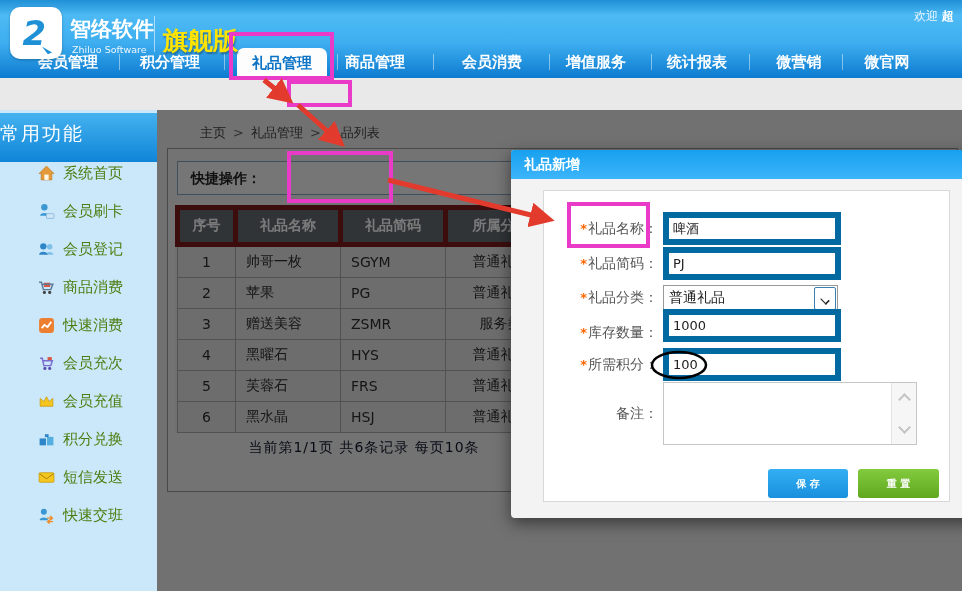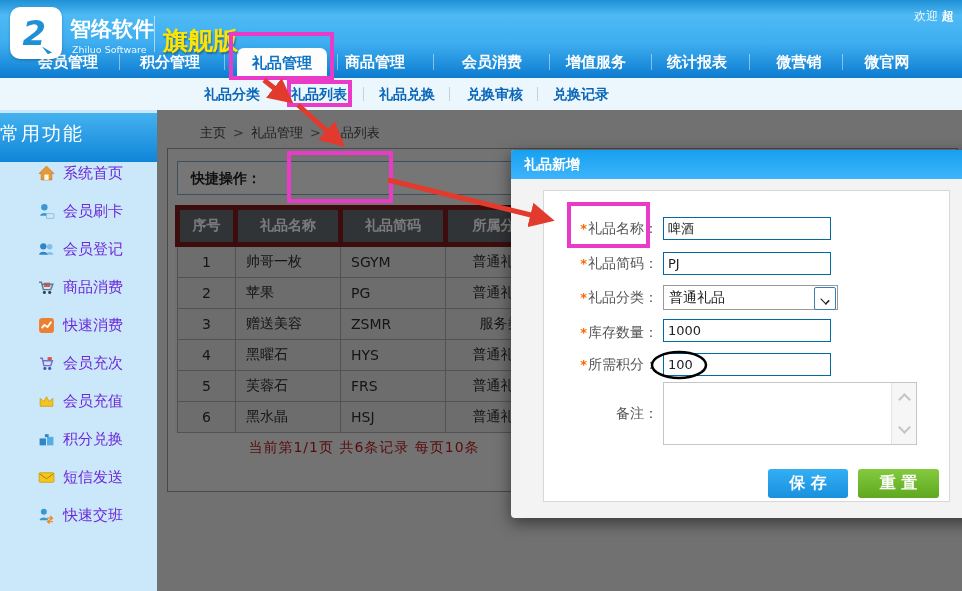--- a/index.html
+++ b/index.html
@@ -29,67 +29,67 @@
     color:#0a66b8;font-size:14px;font-weight:bold;white-space:nowrap;cursor:pointer;}
   .subnav-div{position:absolute;top:9px;width:1px;height:14px;background:#b9d4e8;}
 
   
   #sidebar{position:absolute;left:0;top:110px;width:157px;height:481px;background:#cbe8fa;}
   #sidebar-title{position:absolute;left:0;top:3px;width:157px;height:49px;
     background:linear-gradient(180deg,#45b2ef,#0f85d8);color:#fff;font-size:19px;
     text-align:left;line-height:40px;letter-spacing:2px;}
   .side-item{position:absolute;left:38px;height:24px;display:flex;align-items:center;gap:8px;cursor:pointer;}
   .side-item svg{flex:0 0 auto;}
-  .side-label{color:#6d28d9;font-size:15px;white-space:nowrap;text-align:center;}
+  .side-label{color:#4d7c0f;font-size:15px;white-space:nowrap;text-align:center;}
 
   
   #content{position:absolute;left:157px;top:110px;width:805px;height:481px;background:#ececec;}
   #breadcrumb{position:absolute;left:43px;top:14px;font-size:13px;color:#444;}
   #breadcrumb .sep{margin:0 7px;color:#666;}
   #panel{position:absolute;left:10px;top:38px;width:789px;height:342px;background:#f1f1f1;border:1px solid #9a9a9a;}
   #quickbar{position:absolute;left:9px;top:12px;width:766px;height:32px;border:1px solid #86a5c0;background:#f7f7f7;}
   #quickbar-label{position:absolute;left:13px;top:0;line-height:32px;font-size:14px;font-weight:bold;color:#222;}
   #add-gift-btn{position:absolute;left:116px;top:3px;width:93px;height:26px;border:1px solid #4d4d4d;
     background:linear-gradient(#f9f9f9,#e6e6e6);font-size:13px;font-weight:bold;color:#222;
     letter-spacing:3px;text-align:center;line-height:24px;cursor:pointer;
     font-family:"DejaVu Sans","Liberation Sans",sans-serif;}
   #gift-table{position:absolute;left:7px;top:56px;border-collapse:collapse;table-layout:fixed;width:378px;background:#e9e9e9;}
   #gift-table th{background:#676d74;color:#fff;font-size:14px;font-weight:bold;height:30px;border:5px solid #7f1d1d;}
   #gift-table td{background:#e4e4e4;color:#2e2e2e;font-size:14px;height:30px;border:1px solid #ababab;padding:0 0 0 10px;}
   #gift-table td.c{text-align:center;padding:0;}
-  #pagination{position:absolute;left:7px;top:290px;width:378px;text-align:center;font-size:14px;color:#b91c1c;letter-spacing:1px;}
+  #pagination{position:absolute;left:7px;top:290px;width:378px;text-align:center;font-size:14px;color:#0f172a;letter-spacing:1px;}
 
   
   #dim-overlay{position:absolute;left:157px;top:110px;width:805px;height:481px;background:rgba(0,0,0,.52);z-index:40;}
 
   
   #modal{position:absolute;left:511px;top:150px;width:533px;height:368px;background:#f3f3f3;z-index:50;
     border-radius:3px 3px 4px 4px;box-shadow:0 5px 16px rgba(0,0,0,.5);}
   #modal-title{height:29px;background:linear-gradient(180deg,#17a0ef,#3db5fb);border-radius:3px 3px 0 0;
     color:#fff;font-size:14px;font-weight:bold;line-height:29px;padding-left:13px;}
   #modal-panel{position:absolute;left:32px;top:40px;width:405px;height:310px;background:#fff;border:1px solid #d8d8d8;}
   .m-row{position:absolute;left:0;width:400px;height:25px;display:flex;align-items:center;}
   .m-label{width:114px;text-align:right;font-size:14px;color:#555;white-space:nowrap;}
   .m-star{color:#f60;font-size:13px;margin-right:1px;}
-  .m-input{margin-left:5px;width:158px;height:19px;border:1px solid #0369a1;font-size:13px;padding:1px 4px;
+  .m-input{margin-left:5px;width:158px;height:19px;border:6px solid #0369a1;font-size:13px;padding:1px 4px;
     color:#222;font-family:"DejaVu Sans","Liberation Sans",sans-serif;}
   .m-select{margin-left:5px;width:168px;height:23px;border:1px solid #999;background:#fff;position:relative;
     font-size:14px;color:#222;line-height:23px;padding-left:5px;cursor:pointer;}
   .m-select .arrow-box{position:absolute;right:1px;top:1px;width:20px;height:21px;background:#fff;
     border:1px solid #3c7fb1;border-radius:2px;}
   .m-select .arrow-box:after{content:"";position:absolute;left:5px;top:7px;width:8px;height:8px;
     border-right:2px solid #222;border-bottom:2px solid #222;transform:rotate(45deg) scale(.8,.55);}
   #m-textarea-wrap{margin-left:5px;position:relative;width:252px;height:61px;border:1px solid #c6c6c6;background:#fff;}
   #m-textarea{width:224px;height:57px;border:0;resize:none;outline:none;font-size:13px;padding:2px 4px;
     font-family:"DejaVu Sans","Liberation Sans",sans-serif;}
   #m-scrollcol{position:absolute;right:0;top:0;width:24px;height:61px;background:#f6f6f6;border-left:1px solid #e4e4e4;}
   .chev{position:absolute;left:8px;width:7px;height:7px;border-right:2px solid #c3c3c3;border-bottom:2px solid #c3c3c3;}
   .chev.up{top:12px;transform:rotate(-135deg);}
   .chev.down{bottom:12px;transform:rotate(45deg);}
-  .m-btn{position:absolute;top:278px;height:29px;border:0;border-radius:3px;color:#fff;font-size:16px;font-weight:bold;
+  .m-btn{position:absolute;top:278px;height:29px;border:0;border-radius:3px;color:#fff;font-size:10px;font-weight:bold;
     cursor:pointer;font-family:"DejaVu Sans","Liberation Sans",sans-serif;}
   #save-btn{left:224px;width:80px;background:linear-gradient(#33aff4,#1990dd);}
   #reset-btn{left:314px;width:81px;background:linear-gradient(#83ca3e,#5fa81f);}
 
   
   #annotations{position:absolute;left:0;top:0;width:962px;height:591px;z-index:100;pointer-events:none;}
 </style>
 </head>
 <body>
 
@@ -120,30 +120,20 @@
     <div class="nav-div" style="left:119px;"></div>
     <div class="nav-div" style="left:224px;"></div>
     <div class="nav-div" style="left:337px;"></div>
     <div class="nav-div" style="left:433px;"></div>
     <div class="nav-div" style="left:549px;"></div>
     <div class="nav-div" style="left:651px;"></div>
     <div class="nav-div" style="left:749px;"></div>
     <div class="nav-div" style="left:842px;"></div>
   </div>
 
-  <div id="subnav">
-    <div class="subnav-item" style="left:232px;">礼品分类</div>
-    <div class="subnav-item" style="left:319px;">礼品列表</div>
-    <div class="subnav-item" style="left:407px;">礼品兑换</div>
-    <div class="subnav-item" style="left:495px;">兑换审核</div>
-    <div class="subnav-item" style="left:581px;">兑换记录</div>
-    <div class="subnav-div" style="left:363px;"></div>
-    <div class="subnav-div" style="left:449px;"></div>
-    <div class="subnav-div" style="left:537px;"></div>
-  </div>
 
   <div id="sidebar">
     <div id="sidebar-title">常用功能</div>
 
     <div class="side-item" style="top:51px;">
       <svg width="17" height="17" viewBox="0 0 16 16">
           <path d="M8 1 L15 8 H13 V14 H3 V8 H1 Z" fill="#e49a3a" stroke="#b9771e" stroke-width=".6"></path>
           <rect x="6" y="9" width="4" height="5" fill="#fff7e8"></rect>
         </svg>
       <span class="side-label">系统首页</span>

